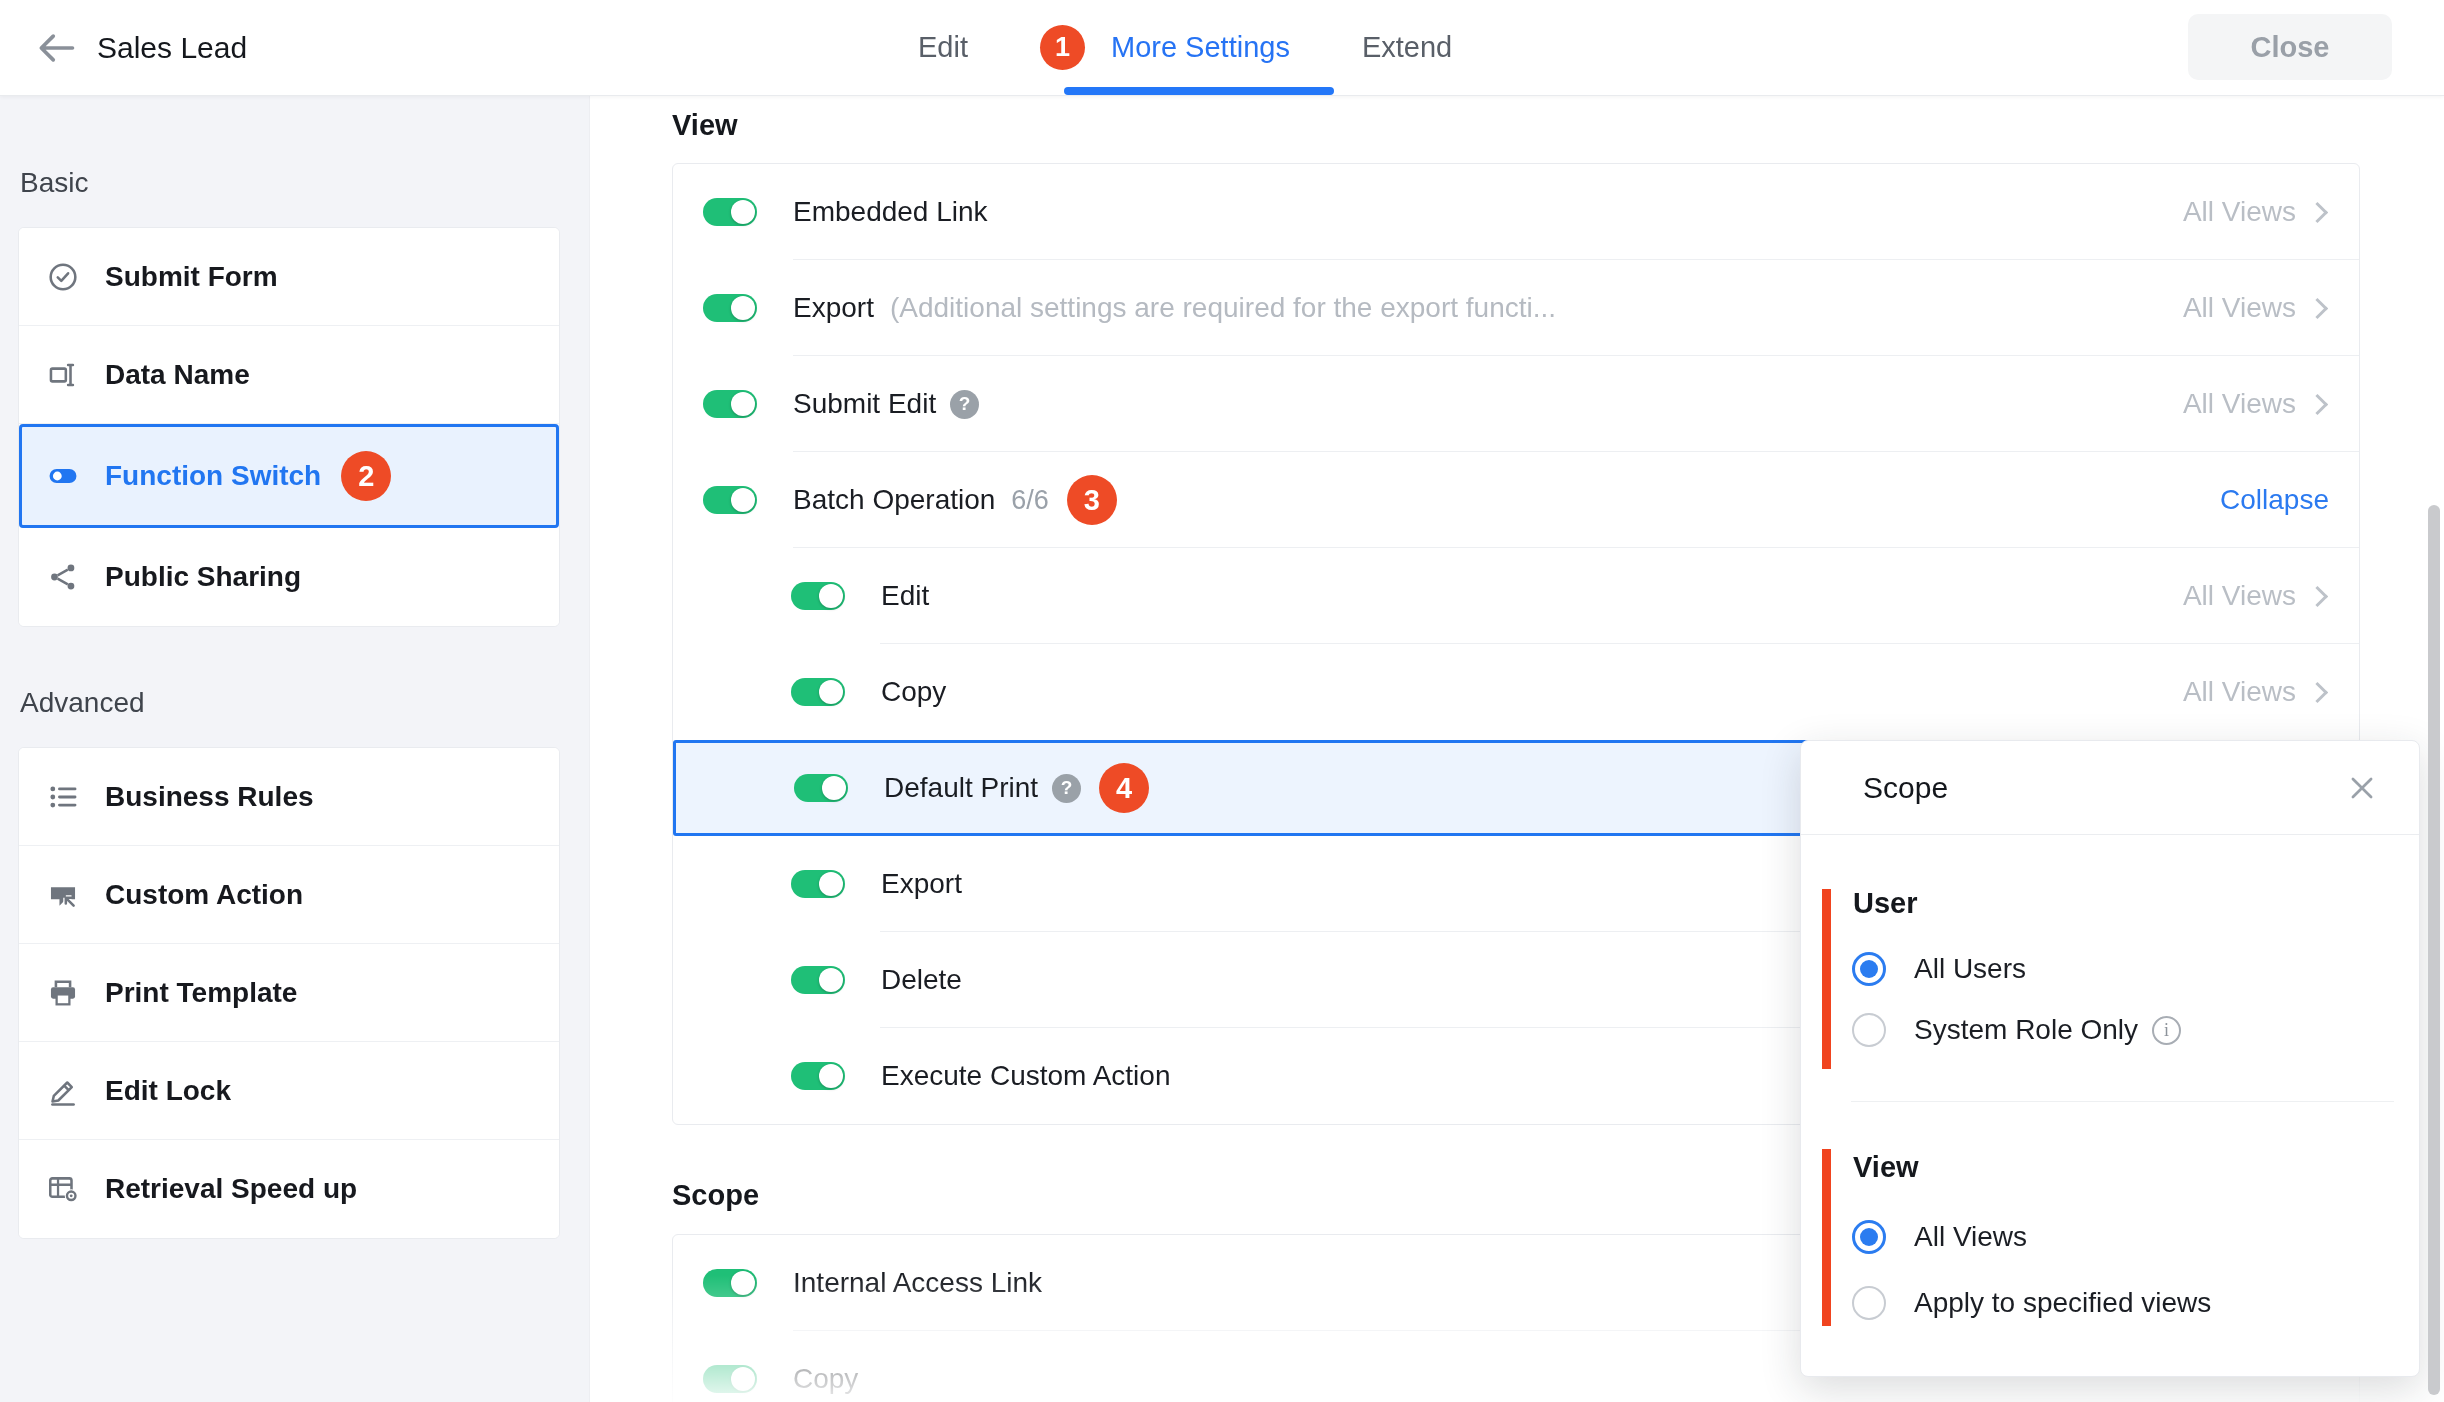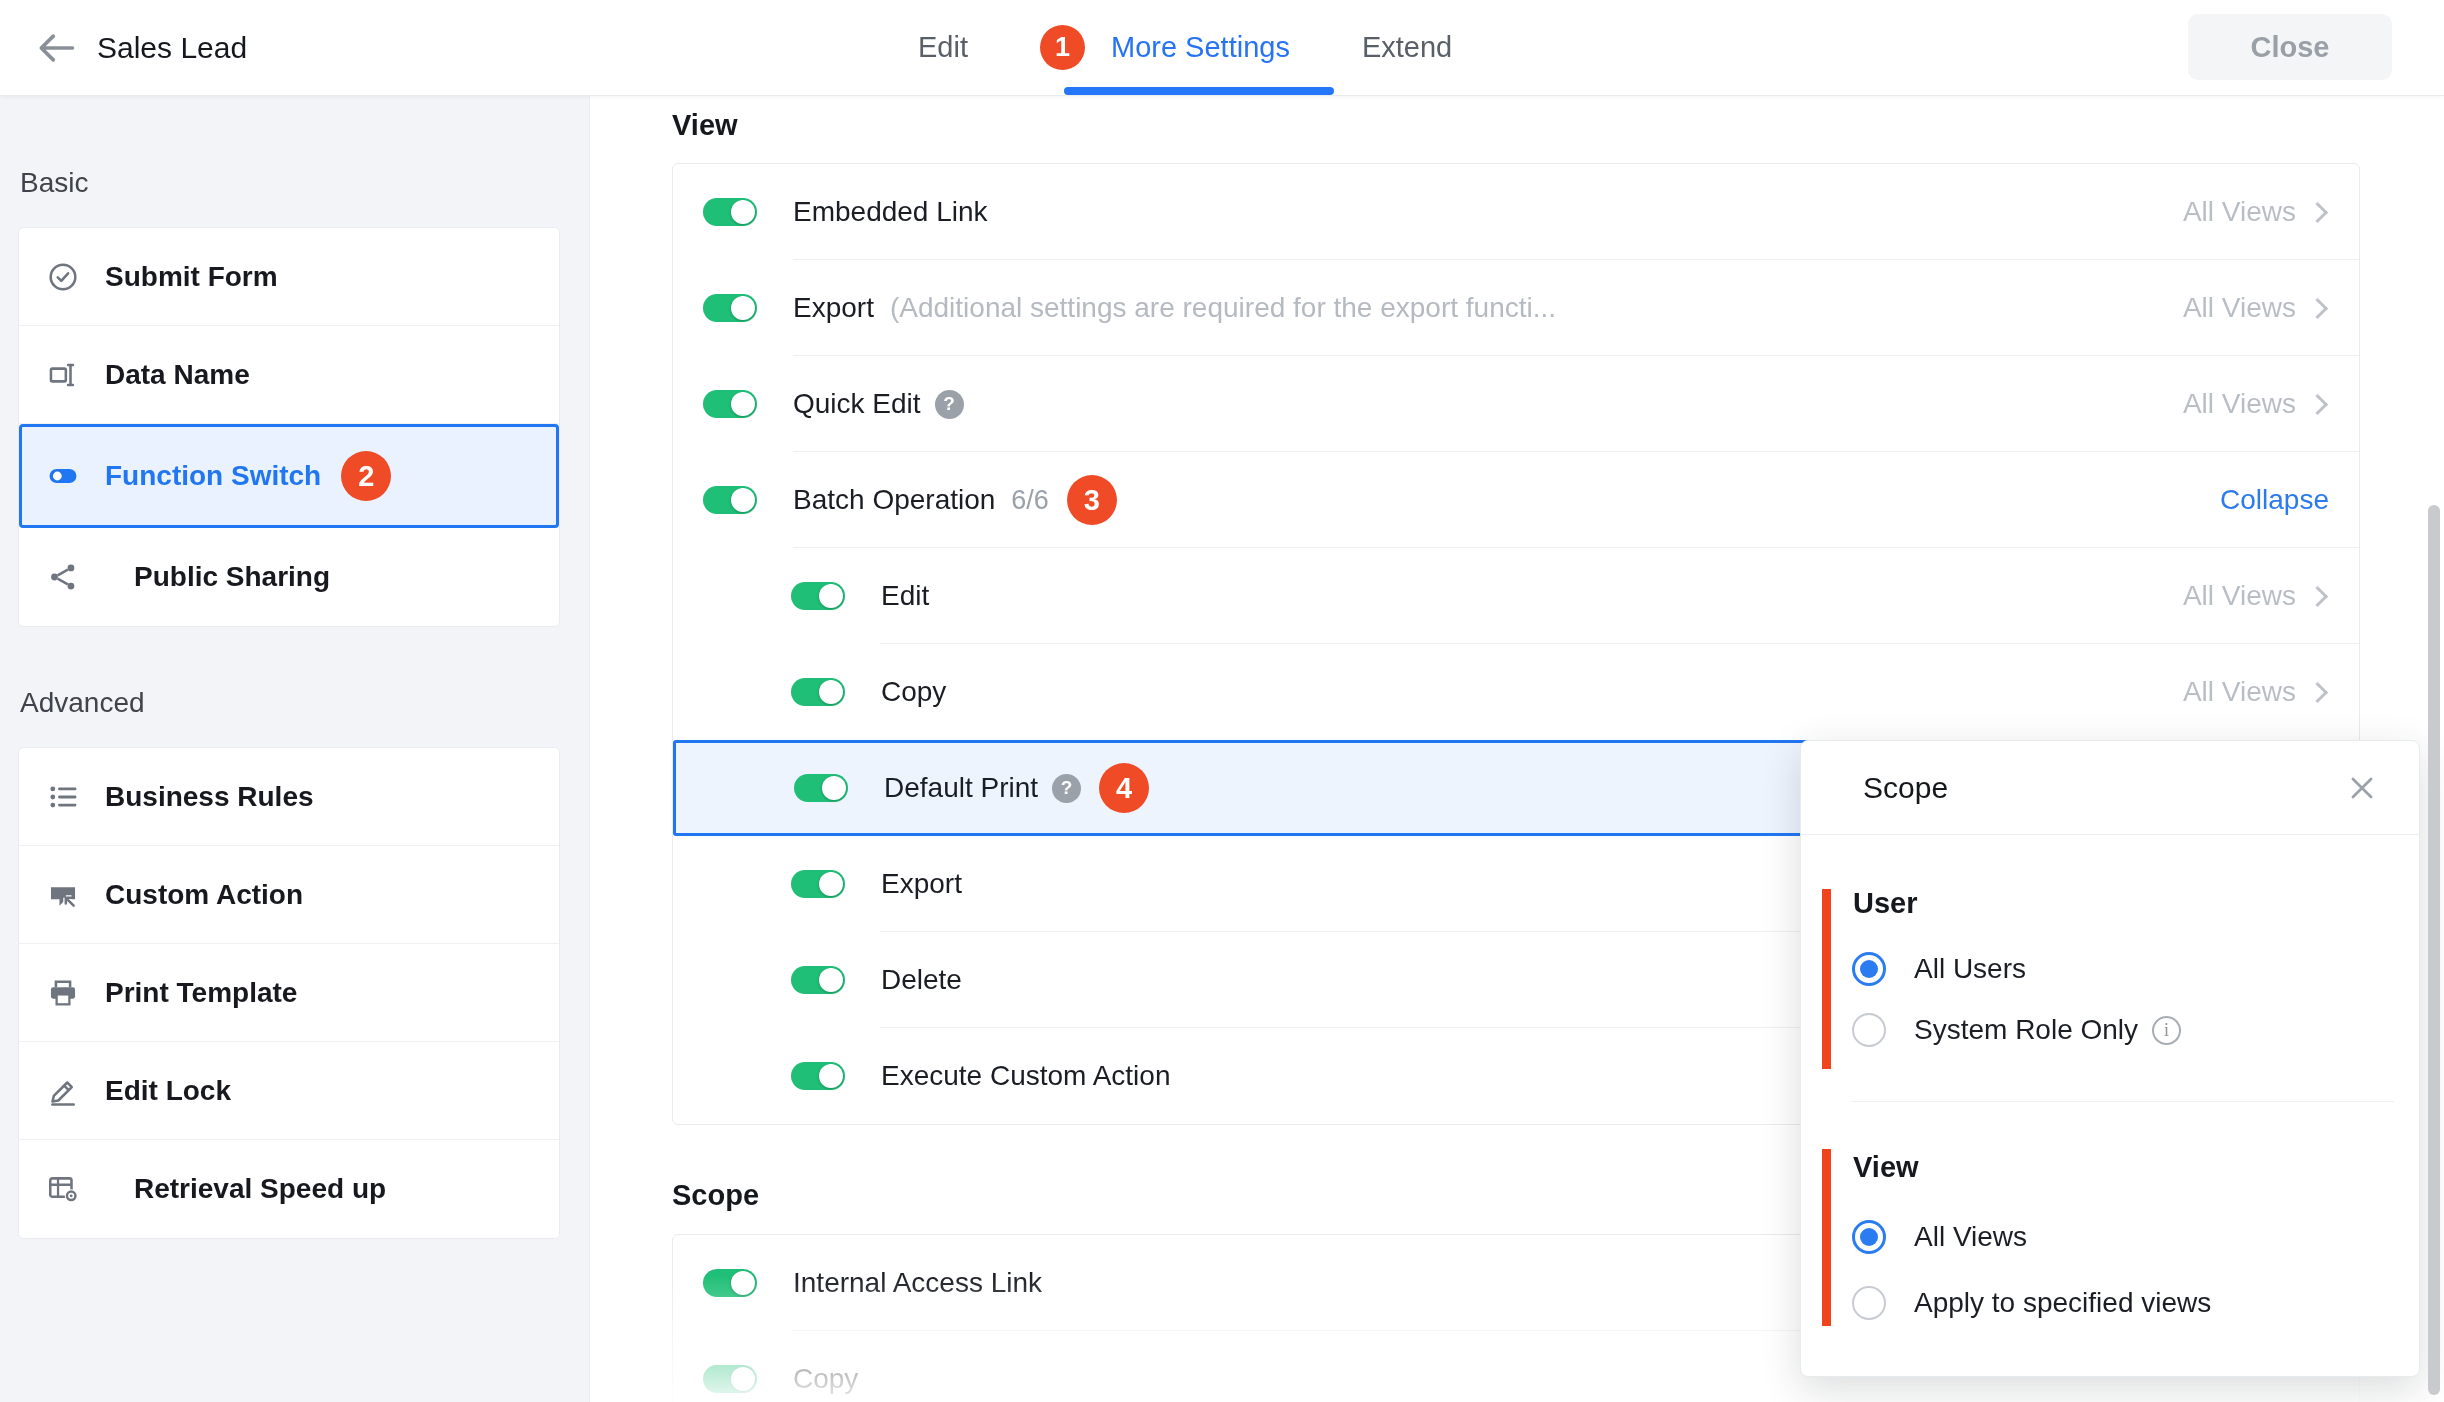--- a/index.html
+++ b/index.html
@@ -25,21 +25,21 @@
           font-size:29px;font-weight:700;display:inline-flex;align-items:center;
           justify-content:center;flex:none;box-sizing:border-box;padding:0 6px;}
   .nbadge.sm{min-width:45px;height:45px;font-size:27px;}
   
   .sidebar{position:absolute;left:0;top:95px;width:590px;height:1307px;background:#f3f4f8;
            border-right:1px solid #edeef2;box-sizing:border-box;padding:72px 29px 16px 18px;}
   .sec-title{font-size:28px;color:#3f444c;margin:0 0 28px 2px;}
   .scard{background:#fff;border:1px solid #e9ebef;border-radius:6px;overflow:hidden;margin-bottom:60px;}
   .sitem{height:98px;display:flex;align-items:center;padding:0 0 0 26px;cursor:pointer;
          border-bottom:1px solid #eef0f3;box-sizing:border-box;background:#fff;}
-  .sitem:last-child{border-bottom:none;gap:29px;}
+  .sitem:last-child{border-bottom:none;}
   .sitem .sicon{width:36px;height:36px;flex:none;display:flex;align-items:center;justify-content:center;}
   .sitem .slabel{margin-left:24px;font-size:28px;font-weight:700;color:#17191e;white-space:nowrap;}
   .sitem.selected{border:3px solid #2176f1;border-radius:4px;background:#e9f2fe;height:104px;padding-left:23px;}
   .sitem.selected .slabel{color:#2176f1;margin-right:20px;}
   
   .main{position:absolute;left:590px;top:95px;width:1854px;height:1307px;background:#fff;
         box-sizing:border-box;padding:14px 0 0 82px;overflow:hidden;}
   .mheading{margin:0 0 21px 0;font-size:29px;font-weight:700;color:#15181d;}
   .mheading.record{margin:54px 0 22px 0;}
   .mcard{width:1688px;border:1px solid #e9ebef;border-radius:6px;background:#fff;box-sizing:border-box;}
@@ -260,21 +260,21 @@
           <span>All Views</span>
           <i class="chev"></i>
         </span>
         <i class="sep"></i>
       </div>
 
       <div class="trow">
         <span class="toggle">
             <span class="knob"></span>
           </span>
-        <span class="lbl">Quick Edit</span>
+        <span class="lbl">Submit Edit</span>
         <span class="qicon"></span>
         <span class="spacer"></span>
         <span class="allviews">
           <span>All Views</span>
           <i class="chev"></i>
         </span>
         <i class="sep"></i>
       </div>
 
       <div class="trow">

